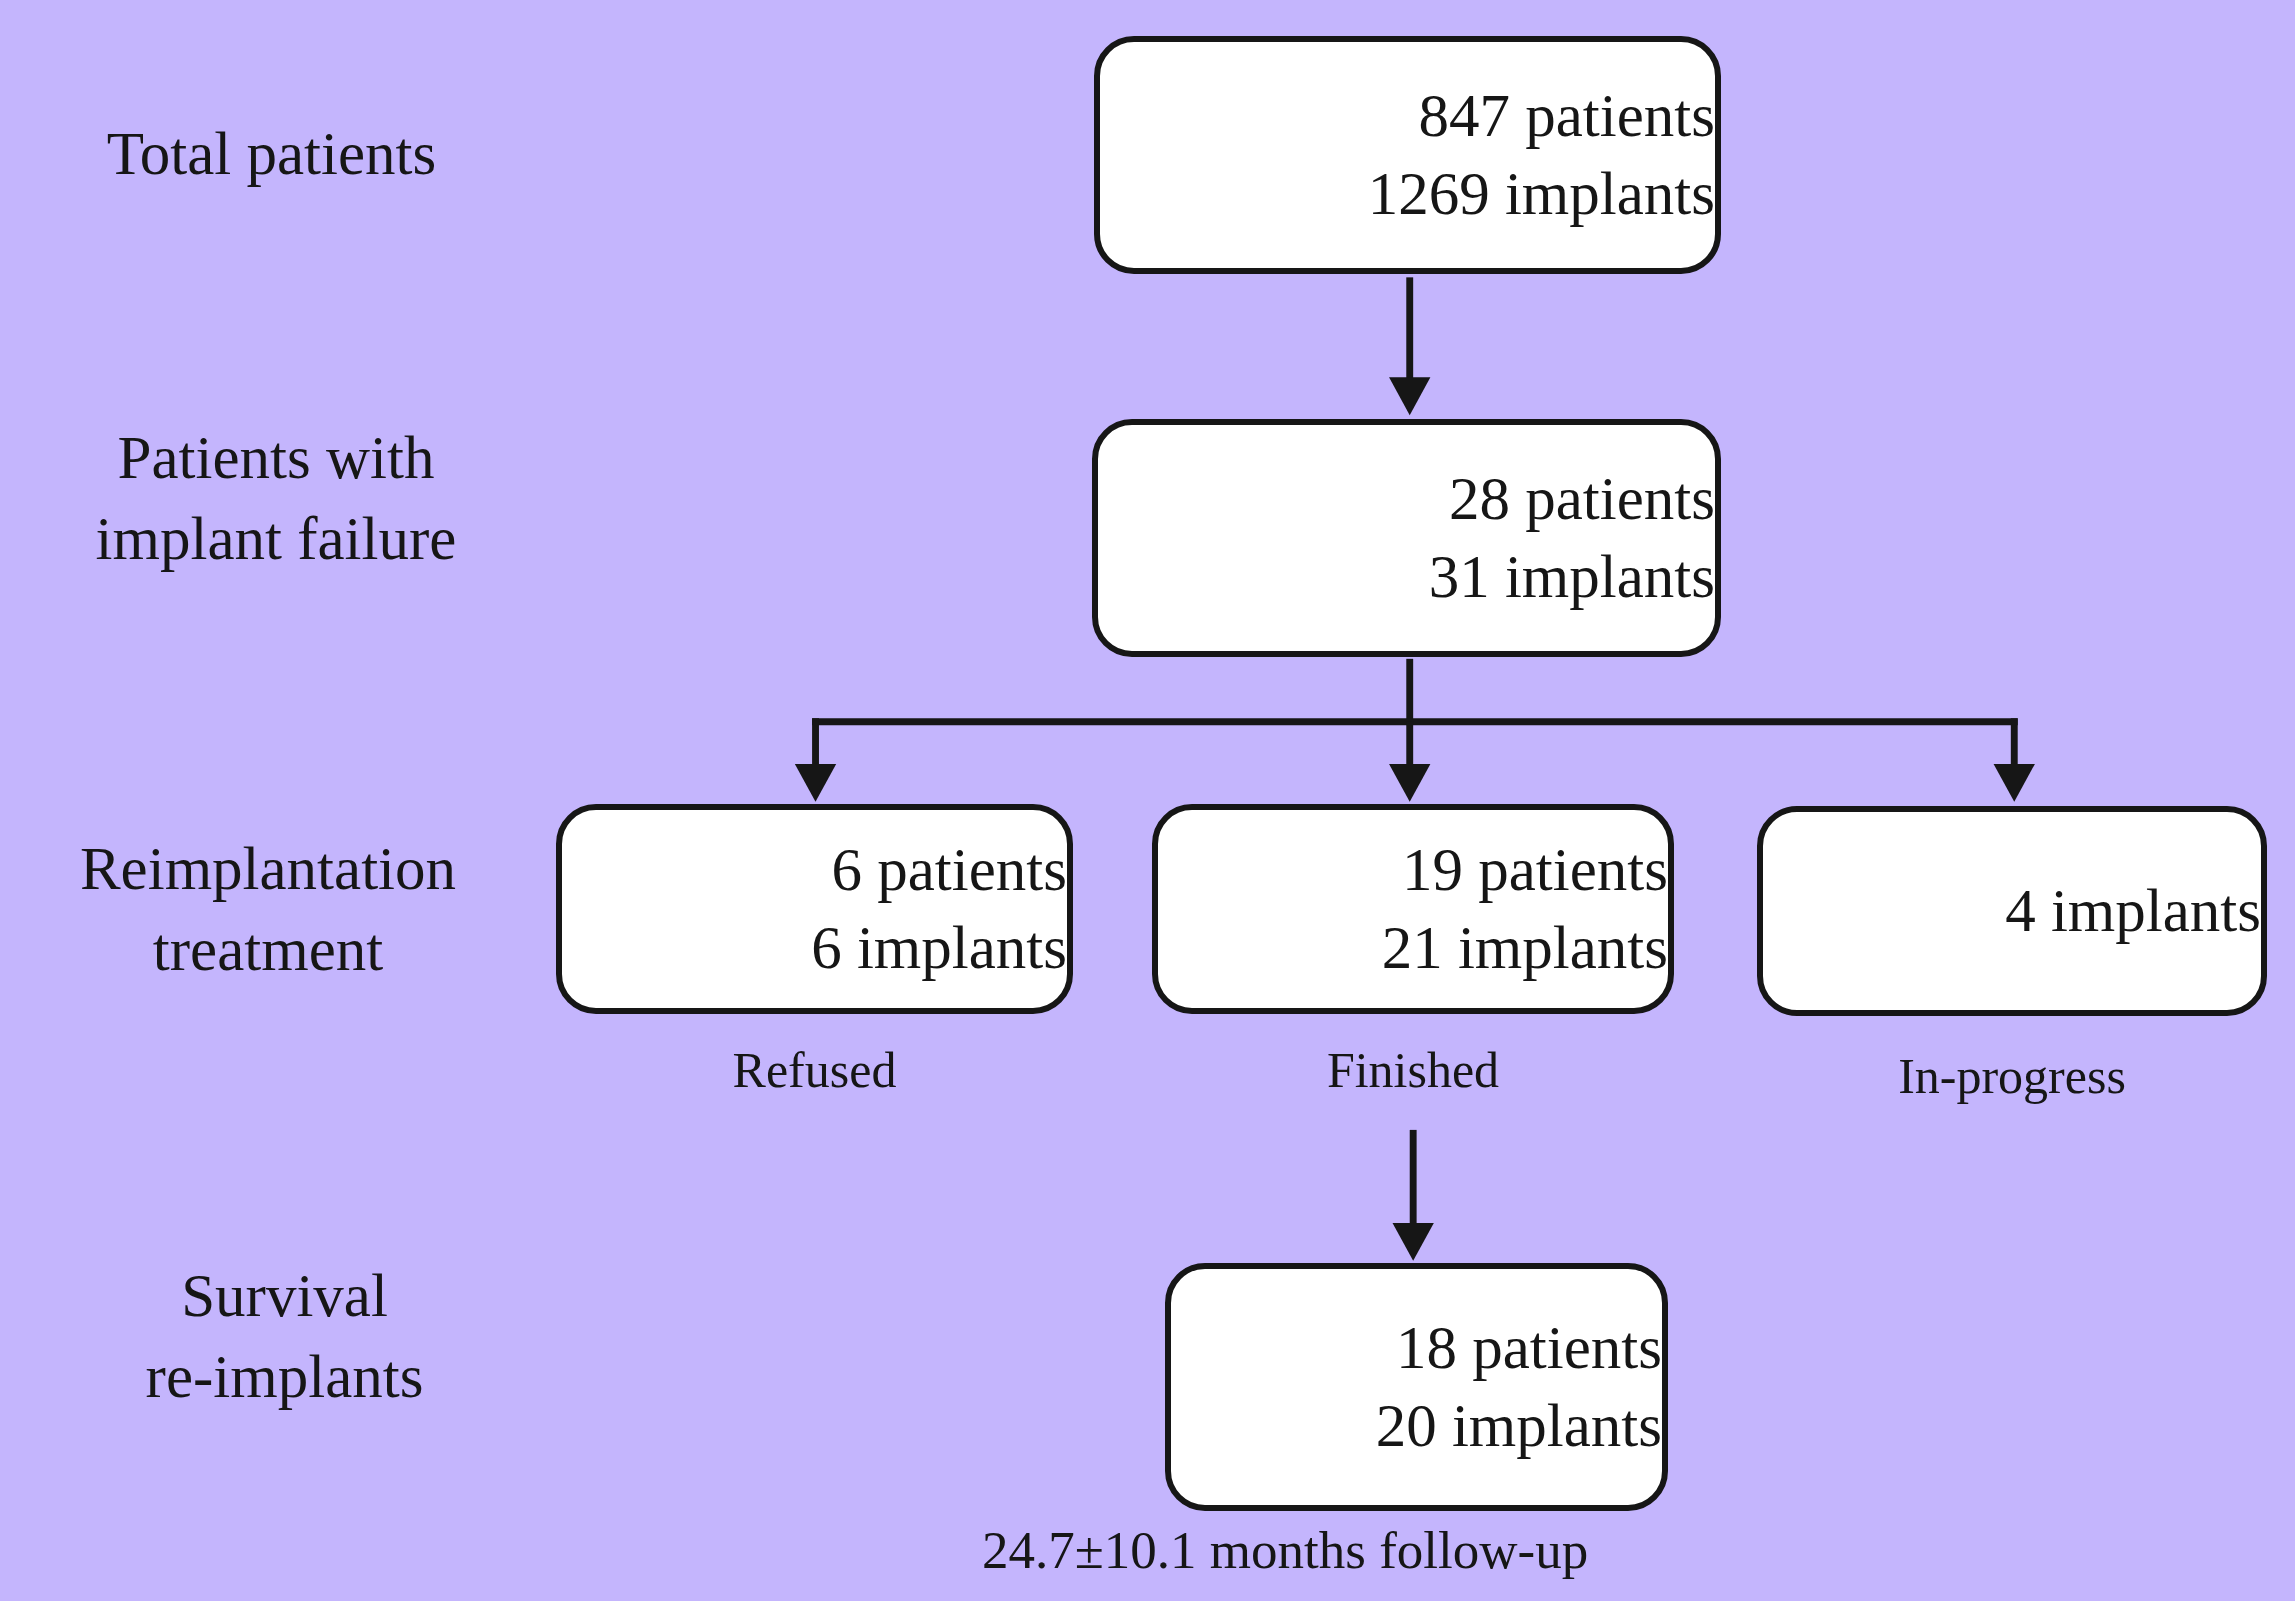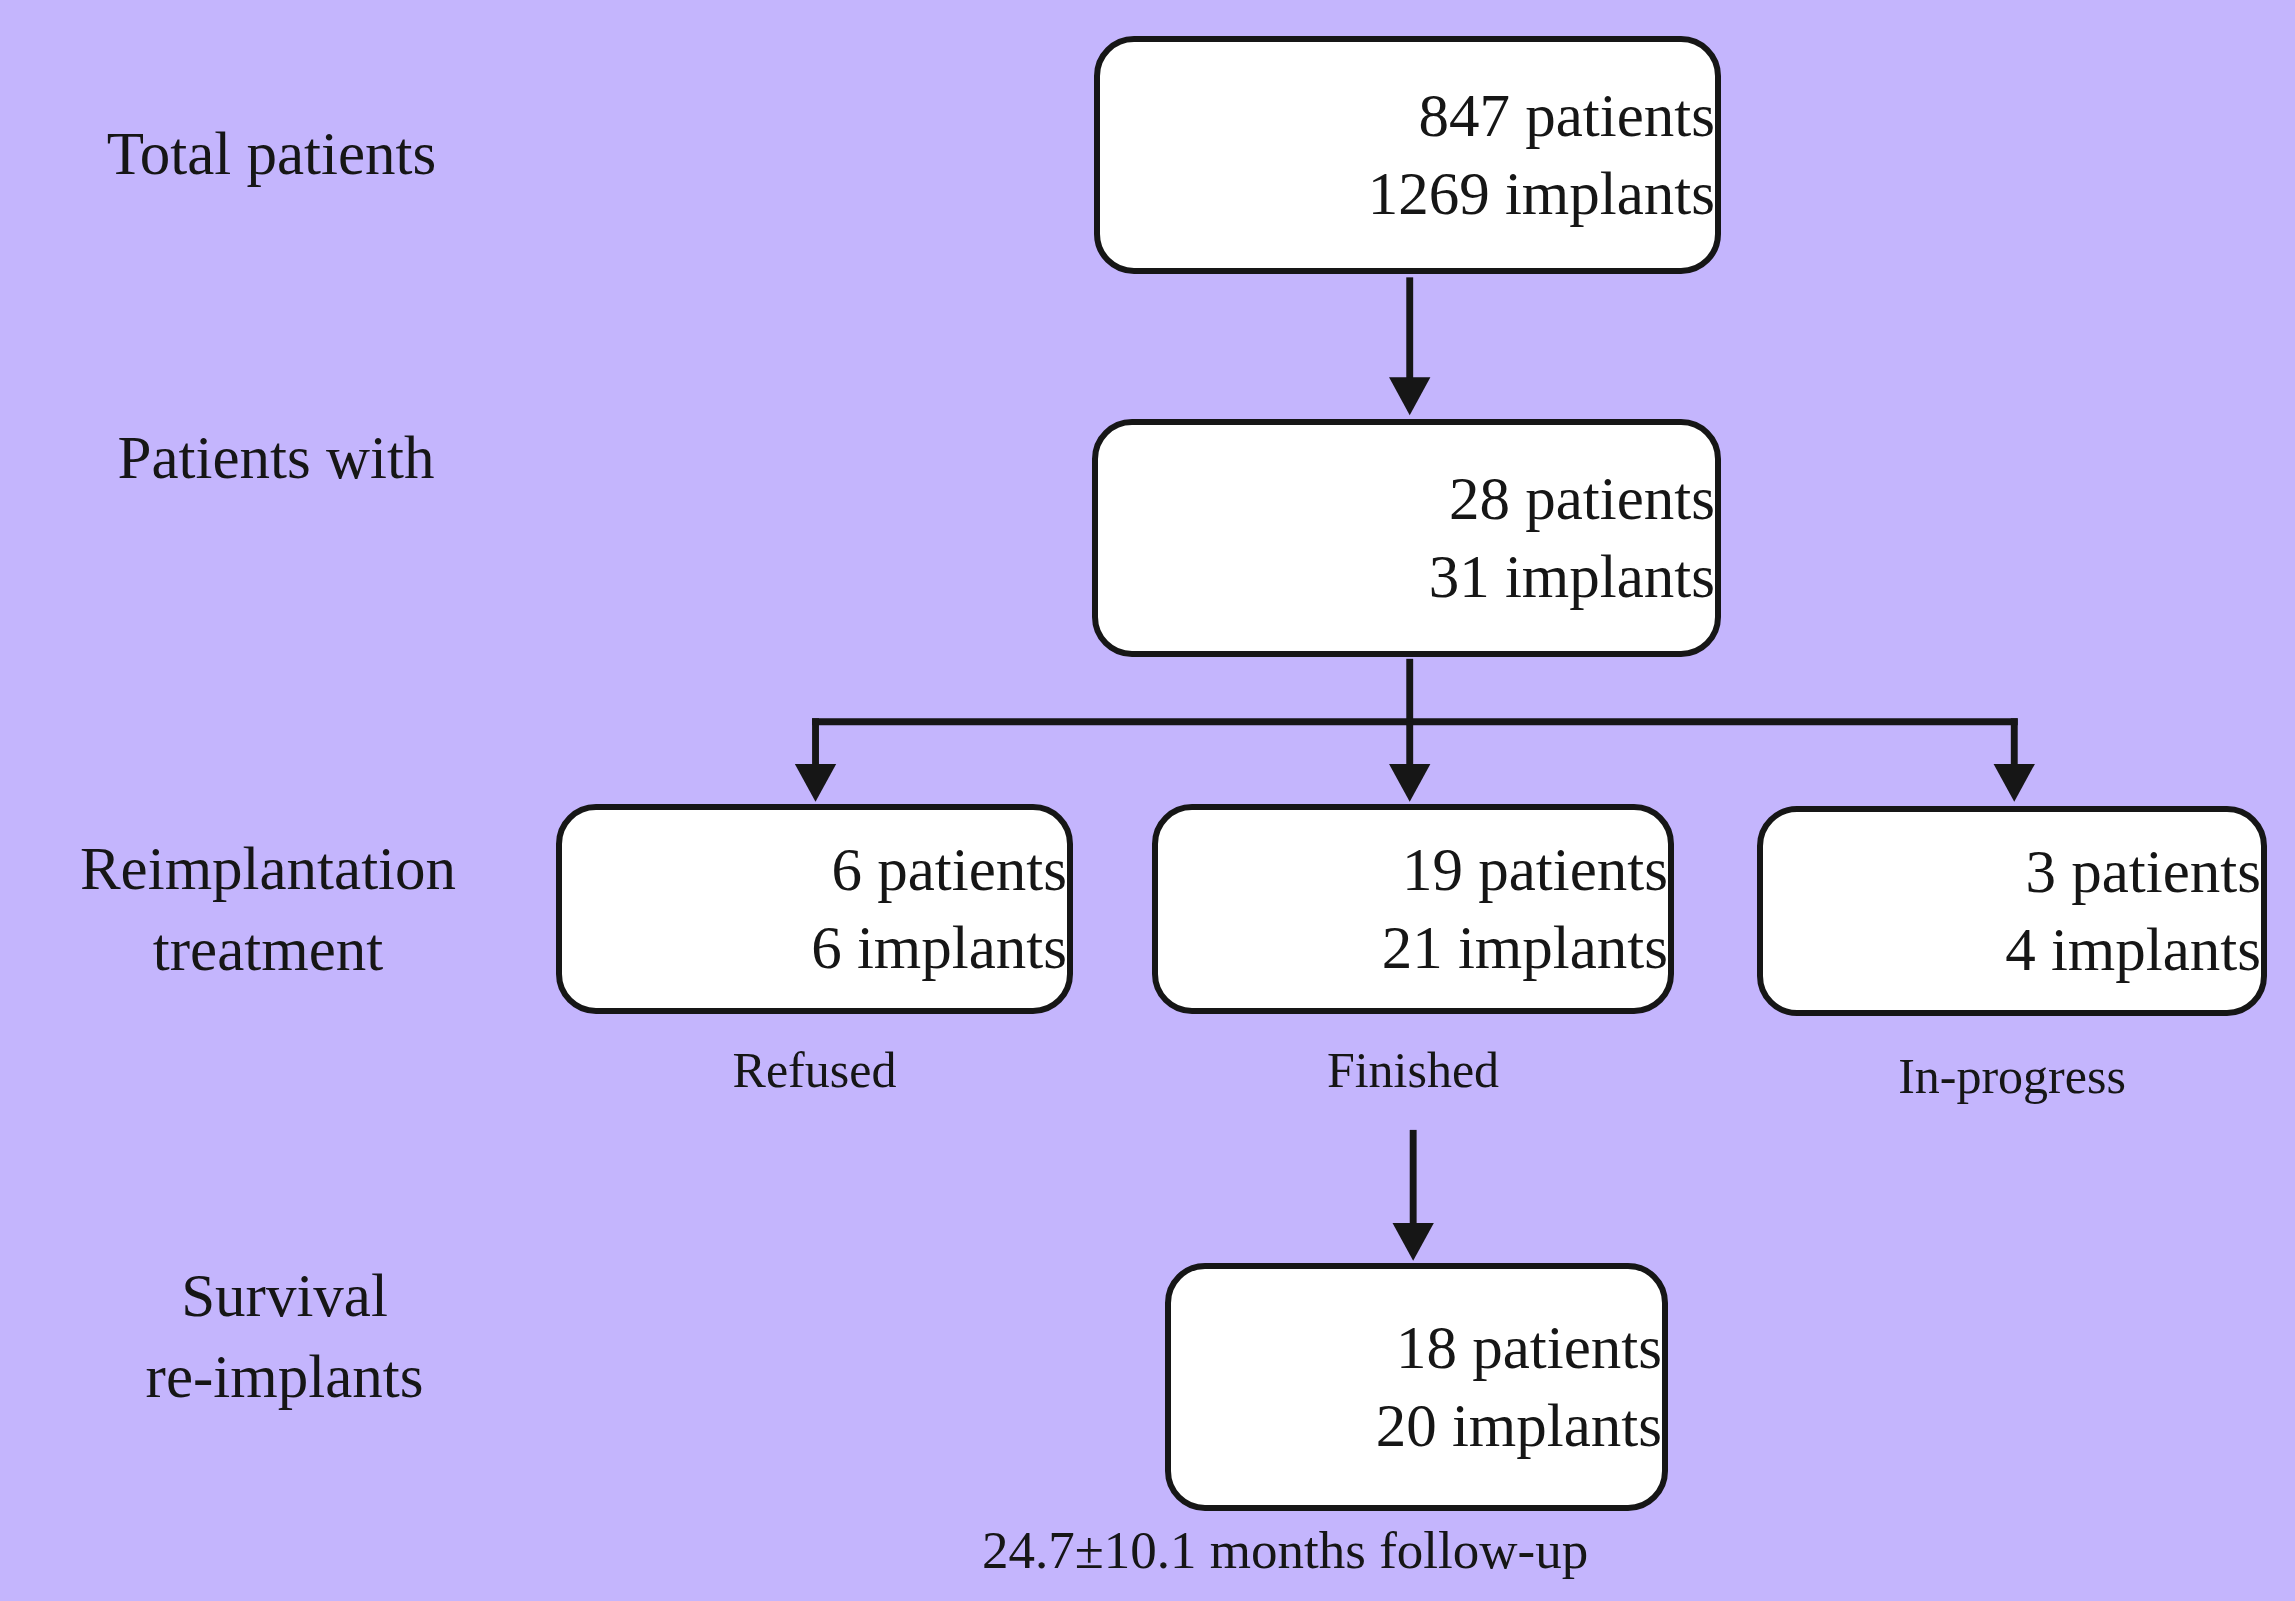--- a/index.html
+++ b/index.html
@@ -83,20 +83,21 @@
     <line x1="1641" y1="1312" x2="1641" y2="1422" stroke="#161616" stroke-width="8"></line>
     <polygon points="1641,1464 1617,1420 1665,1420" fill="#161616"></polygon>
   </svg>
 
   <div class="row-label" style="left:26px; top:114px; width:491px;">
     <span class="box-line">Total patients</span>
   </div>
 
   <div class="row-label" style="left:26px; top:418px; width:500px;">
     <span class="box-line">Patients with</span>
+    <span class="box-line">implant failure</span>
   </div>
 
   <div class="row-label" style="left:1px; top:829px; width:534px;">
     <span class="box-line">Reimplantation</span>
     <span class="box-line">treatment</span>
   </div>
 
   <div class="row-label" style="left:26px; top:1256px; width:517px;">
     <span class="box-line">Survival</span>
     <span class="box-line">re-implants</span>
@@ -116,21 +117,20 @@
     <span class="box-line">6 patients</span>
     <span class="box-line">6 implants</span>
   </div>
 
   <div class="node-box" style="left:1152px; top:804px; width:522px; height:210px;padding-left:8px;">
     <span class="box-line">19 patients</span>
     <span class="box-line">21 implants</span>
   </div>
 
   <div class="node-box" style="left:1757px; top:806px; width:510px; height:210px;">
-    <span class="box-line">3 patients</span>
     <span class="box-line">4 implants</span>
   </div>
 
   <div class="node-box" style="left:1165px; top:1263px; width:503px; height:248px;">
     <span class="box-line">18 patients</span>
     <span class="box-line">20 implants</span>
   </div>
 
   <div class="caption" style="left:556px; top:1040px; width:517px;">Refused</div>
   <div class="caption" style="left:1152px; top:1040px; width:522px;">Finished</div>

